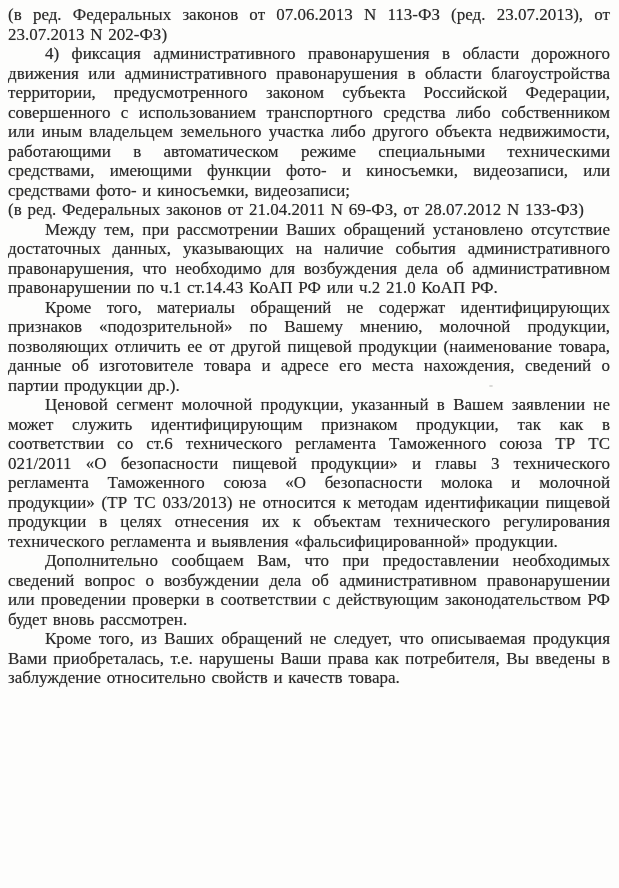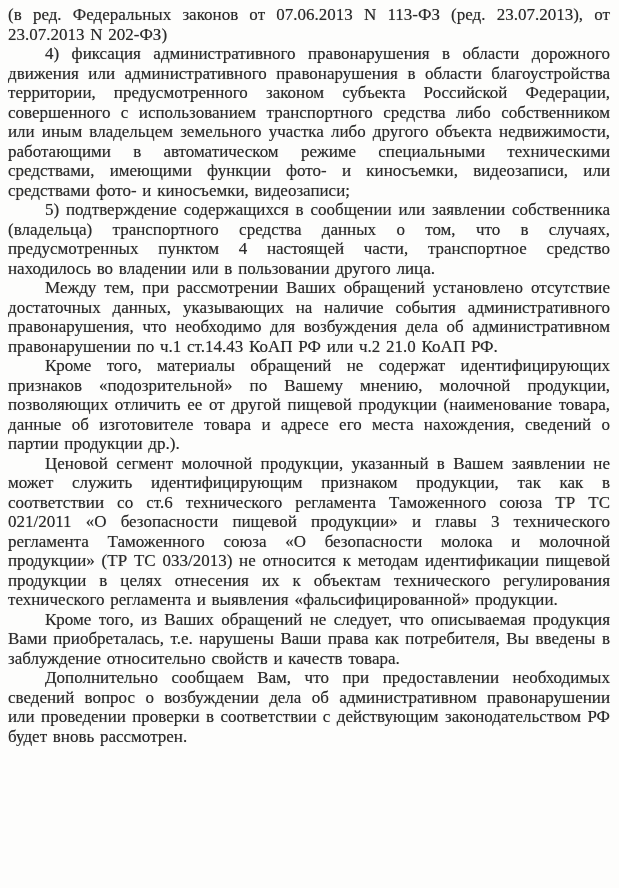--- a/index.html
+++ b/index.html
@@ -40,23 +40,23 @@
   .speck-1 { left: 29px; top: 500px; width: 3px; height: 3px; }
   .speck-2 { left: 489px; top: 385px; width: 4px; height: 2px; opacity: 0.45; }
   .speck-3 { left: 437px; top: 580px; width: 3px; height: 2px; opacity: 0.4; }
 </style>
 </head>
 <body>
 
 <div class="scan-page">
   <p class="para">(в ред. Федеральных законов от 07.06.2013 N 113-ФЗ (ред. 23.07.2013), от 23.07.2013 N 202-ФЗ)</p>
   <p class="para indent">4) фиксация административного правонарушения в области дорожного движения или административного правонарушения в области благоустройства территории, предусмотренного законом субъекта Российской Федерации, совершенного с использованием транспортного средства либо собственником или иным владельцем земельного участка либо другого объекта недвижимости, работающими в автоматическом режиме специальными техническими средствами, имеющими функции фото- и киносъемки, видеозаписи, или средствами фото- и киносъемки, видеозаписи;</p>
-  <p class="para indent">5) подтверждение содержащихся в сообщении или заявлении собственника (владельца) транспортного средства данных о том, что в случаях, предусмотренных пунктом 4 настоящей части, транспортное средство находилось во владении или в пользовании другого лица.</p>
+  <p class="para">(в ред. Федеральных законов от 21.04.2011 N 69-ФЗ, от 28.07.2012 N 133-ФЗ)</p>
   <p class="para indent">Между тем, при рассмотрении Ваших обращений установлено отсутствие  достаточных данных, указывающих на наличие  события административного  правонарушения, что необходимо  для  возбуждения дела об административном правонарушении по  ч.1 ст.14.43 КоАП РФ или ч.2 21.0 КоАП РФ.</p>
   <p class="para indent">Кроме того, материалы  обращений не содержат идентифицирующих признаков «подозрительной» по Вашему мнению, молочной продукции, позволяющих  отличить ее от  другой пищевой продукции (наименование товара, данные об изготовителе  товара  и  адресе его  места нахождения, сведений о партии продукции  др.).</p>
   <p class="para indent">Ценовой сегмент молочной продукции, указанный  в Вашем  заявлении не может служить идентифицирующим  признаком продукции, так как  в соответствии со ст.6 технического регламента  Таможенного  союза ТР ТС 021/2011 «О безопасности  пищевой продукции» и главы 3 технического регламента  Таможенного союза  «О безопасности  молока и молочной продукции» (ТР ТС 033/2013)  не относится к  методам  идентификации пищевой  продукции в целях  отнесения их к объектам  технического регулирования  технического  регламента  и  выявления «фальсифицированной» продукции.</p>
+  <p class="para indent">Дополнительно сообщаем Вам, что при  предоставлении необходимых сведений  вопрос  о  возбуждении  дела  об  административном правонарушении или проведении  проверки в соответствии с  действующим законодательством РФ будет вновь рассмотрен.</p>
   <p class="para indent">Кроме того, из Ваших обращений не следует, что  описываемая продукция  Вами приобреталась, т.е. нарушены  Ваши права  как потребителя, Вы введены в заблуждение  относительно  свойств и качеств товара.</p>
-  <p class="para indent">Дополнительно сообщаем Вам, что при  предоставлении необходимых сведений  вопрос  о  возбуждении  дела  об  административном правонарушении или проведении  проверки в соответствии с  действующим законодательством РФ будет вновь рассмотрен.</p>
 
   <span class="speck speck-1"></span>
   <span class="speck speck-2"></span>
   <span class="speck speck-3"></span>
 </div>
 
 </body></html>

